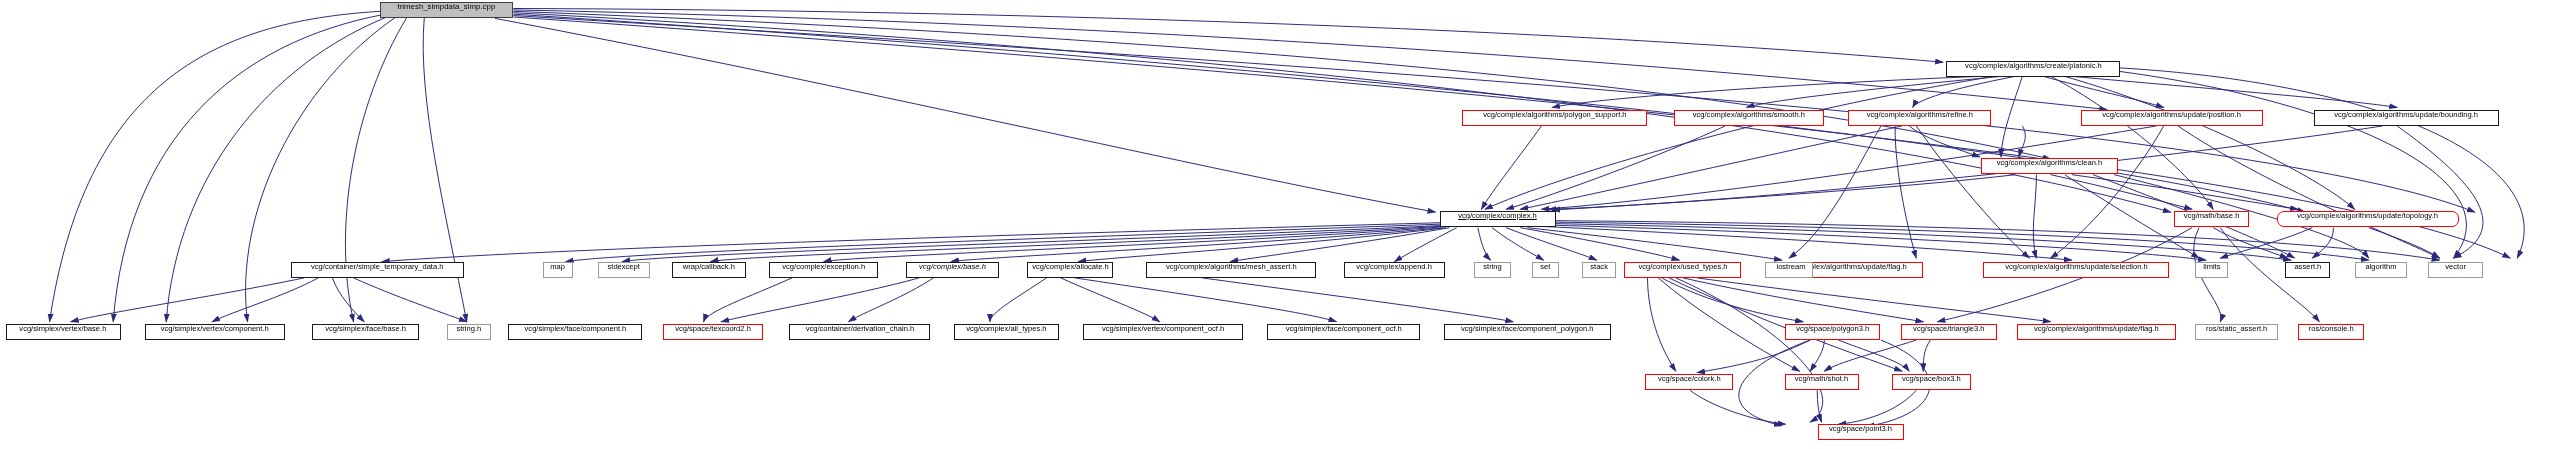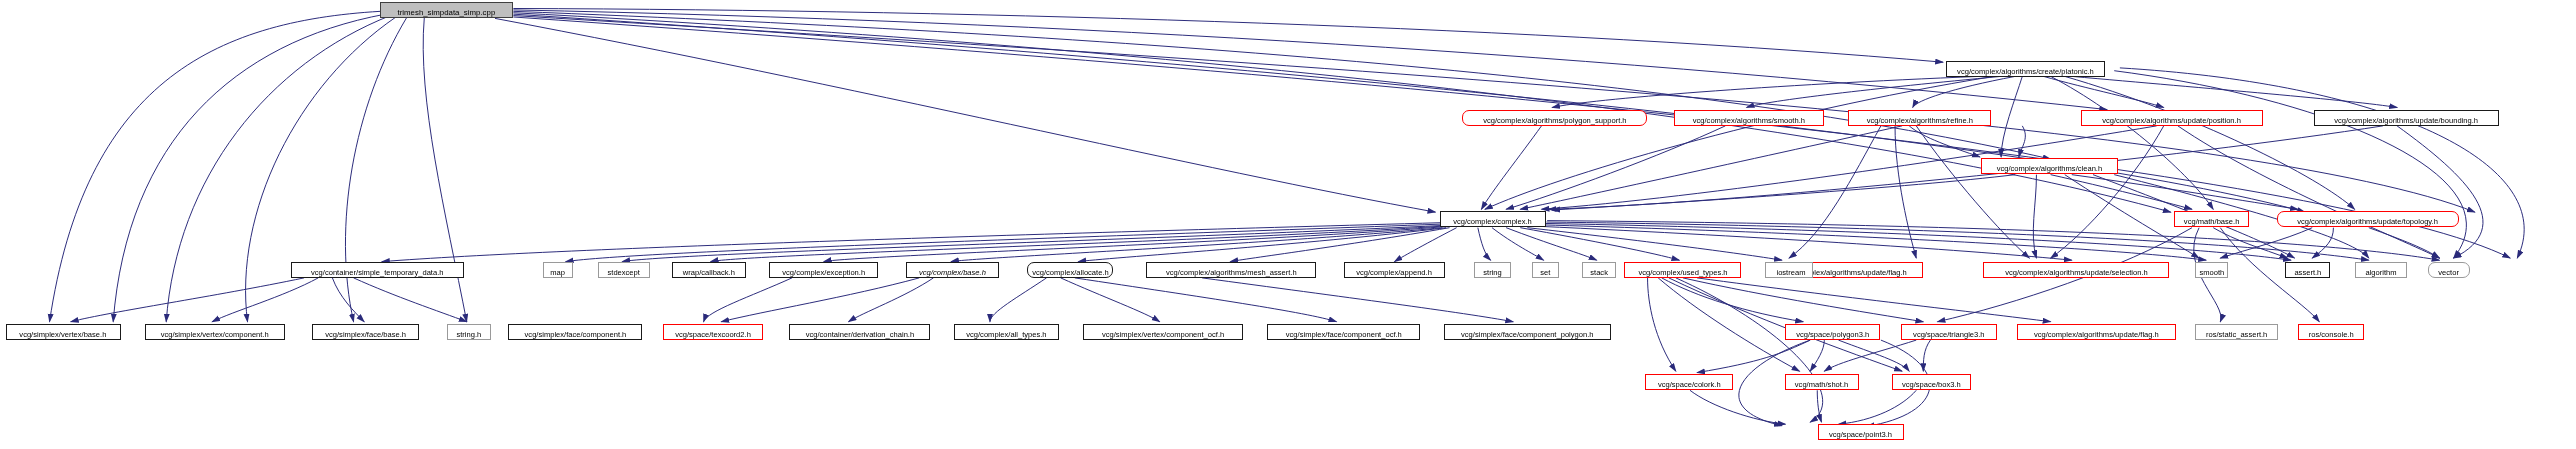--- a/index.html
+++ b/index.html
@@ -10,21 +10,21 @@
     height:449px;
     background:#ffffff;
     overflow:hidden;
     font-family:"Liberation Sans","DejaVu Sans",sans-serif;
   }
   #edges{position:absolute;left:0;top:0;width:2576px;height:449px;}
   .node{
     position:absolute;
     box-sizing:border-box;
     display:flex;
-    align-items:flex-end;
+    align-items:flex-start;
     justify-content:center;
     height:15.6px;
     padding:0 3.5px;
     font-size:7.8px;
     line-height:7.8px;
     white-space:nowrap;
     color:#000000;
     background:#ffffff;
     border:0.7px solid #808080;
     letter-spacing:0px;
@@ -158,24 +158,24 @@
       <path d="M2570,552 C2570,570 2572,585 2576,597"></path>
       <path d="M2710,552 C2690,575 2650,595 2600,600"></path>
       <path d="M2560,481 C2450,520 2420,580 2520,602"></path>
       <path d="M2660,481 C2760,520 2750,585 2640,603"></path>
     </g>
   </svg>
 
 <div class="node root" style="left: 380px; top: 2.1px; width: 133px;">
       <span class="lbl">trimesh_simpdata_simp.cpp</span>
     </div>
-    <div class="node black" style="left: 1946px; top: 61px; width: 159px;">
+    <div class="node black" style="left: 1946px; top: 61px; width: 174px;">
       <span class="lbl">vcg/complex/algorithms/create/platonic.h</span>
     </div>
-    <div class="node red" style="left: 1462px; top: 110px; width: 185px; border-radius: 7px;">
+    <div class="node red" style="left: 1462px; top: 110px; width: 185px;">
       <span class="lbl">vcg/complex/algorithms/polygon_support.h</span>
     </div>
     <div class="node red" style="left: 1674px; top: 110px; width: 150px;">
       <span class="lbl">vcg/complex/algorithms/smooth.h</span>
     </div>
     <div class="node red" style="left: 1848px; top: 110px; width: 143px;">
       <span class="lbl">vcg/complex/algorithms/refine.h</span>
     </div>
     <div class="node red" style="left: 2081px; top: 110px; width: 182px;">
       <span class="lbl">vcg/complex/algorithms/update/position.h</span>
@@ -185,42 +185,42 @@
     </div>
     <div class="node red" style="left: 1981px; top: 158px; width: 137px;">
       <span class="lbl">vcg/complex/algorithms/clean.h</span>
     </div>
     <div class="node red" style="left: 2174px; top: 211px; width: 75px;">
       <span class="lbl">vcg/math/base.h</span>
     </div>
     <div class="node red" style="left: 2277px; top: 211px; width: 182px; border-radius: 7px;">
       <span class="lbl">vcg/complex/algorithms/update/topology.h</span>
     </div>
-    <div class="node black" style="left: 1440px; top: 211px; width: 106px;">
+    <div class="node black" style="left: 1440px; top: 211px; width: 116px; text-decoration: underline;">
       <span class="lbl">vcg/complex/complex.h</span>
     </div>
     <div class="node black" style="left: 291px; top: 262px; width: 173px;">
       <span class="lbl">vcg/container/simple_temporary_data.h</span>
     </div>
     <div class="node grey" style="left: 543px; top: 262px; width: 30px;">
       <span class="lbl">map</span>
     </div>
     <div class="node grey" style="left: 598px; top: 262px; width: 52px;">
       <span class="lbl">stdexcept</span>
     </div>
     <div class="node black" style="left: 672px; top: 262px; width: 74px;">
       <span class="lbl">wrap/callback.h</span>
     </div>
     <div class="node black" style="left: 769px; top: 262px; width: 109px;">
       <span class="lbl">vcg/complex/exception.h</span>
     </div>
     <div class="node black" style="left: 906px; top: 262px; width: 93px; font-style: italic;">
       <span class="lbl">vcg/complex/base.h</span>
     </div>
-    <div class="node black" style="left: 1027px; top: 262px; width: 86px; border-radius: 7px;">
+    <div class="node black" style="left: 1027px; top: 262px; width: 86px;">
       <span class="lbl">vcg/complex/allocate.h</span>
     </div>
     <div class="node black" style="left: 1146px; top: 262px; width: 170px;">
       <span class="lbl">vcg/complex/algorithms/mesh_assert.h</span>
     </div>
     <div class="node black" style="left: 1344px; top: 262px; width: 101px;">
       <span class="lbl">vcg/complex/append.h</span>
     </div>
     <div class="node grey" style="left: 1474px; top: 262px; width: 37px;">
       <span class="lbl">string</span>
@@ -237,29 +237,29 @@
     <div class="node red" style="left: 1765px; top: 262px; width: 158px;">
       <span class="lbl">vcg/complex/algorithms/update/flag.h</span>
     </div>
     <div class="node grey" style="left: 1765px; top: 262px; width: 48px; padding-left: 8px;">
       <span class="lbl">iostream</span>
     </div>
     <div class="node red" style="left: 1983px; top: 262px; width: 186px;">
       <span class="lbl">vcg/complex/algorithms/update/selection.h</span>
     </div>
     <div class="node grey" style="left: 2195px; top: 262px; width: 33px;">
-      <span class="lbl">smooth</span>
+      <span class="lbl">limits</span>
     </div>
     <div class="node black" style="left: 2285px; top: 262px; width: 45px;">
       <span class="lbl">assert.h</span>
     </div>
     <div class="node grey" style="left: 2355px; top: 262px; width: 52px;">
       <span class="lbl">algorithm</span>
     </div>
-    <div class="node grey" style="left: 2428px; top: 262px; width: 42px; border-radius: 7px;">
+    <div class="node grey" style="left: 2428px; top: 262px; width: 55px;">
       <span class="lbl">vector</span>
     </div>
     <div class="node black" style="left: 5.7px; top: 324px; width: 115px;">
       <span class="lbl">vcg/simplex/vertex/base.h</span>
     </div>
     <div class="node black" style="left: 145px; top: 324px; width: 140px;">
       <span class="lbl">vcg/simplex/vertex/component.h</span>
     </div>
     <div class="node black" style="left: 312px; top: 324px; width: 107px;">
       <span class="lbl">vcg/simplex/face/base.h</span>

